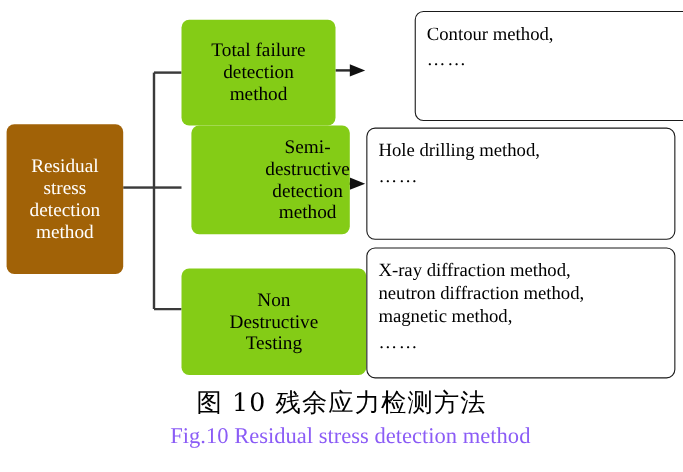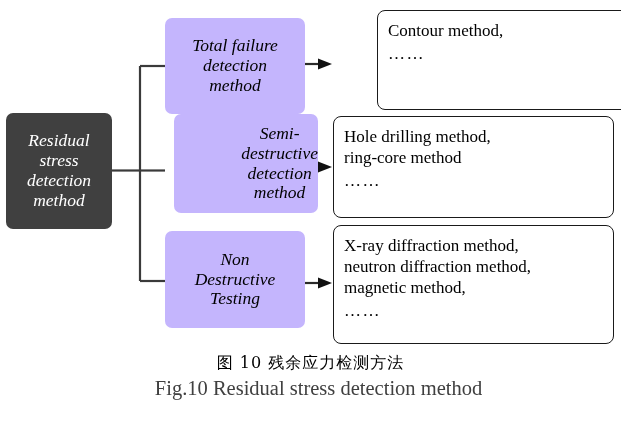--- a/index.html
+++ b/index.html
@@ -37,38 +37,36 @@
     align-items: center;
     justify-content: center;
     text-align: center;
     line-height: 1.14;
   }
 
   .node-root {
     left: 6px;
     top: 113px;
     width: 106px;
-    height: 116px;
-    background: #404040;
+    height: 136px;
+    background: #a16207;
     color: #ffffff;
     border-radius: 7px;
     font-size: 17.5px;
-    font-style: italic;
   }
 
   .node-mid {
-    background: #c4b5fd;
+    background: #84cc16;
     color: #000000;
     border-radius: 7px;
     font-size: 17.5px;
-    font-style: italic;
   }
   .node-mid-1 { left: 165px; top: 18px;  width: 140px; height: 96px; }
   .node-mid-2 { left: 174px; top: 114px; width: 144px; height: 99px; justify-content: flex-end; }
-  .node-mid-3 { left: 165px; top: 231px; width: 140px; height: 97px; }
+  .node-mid-3 { left: 165px; top: 244px; width: 168px; height: 97px; }
 
   .node-leaf {
     background: #ffffff;
     color: #000000;
     border: 1.6px solid #1a1a1a;
     border-radius: 8px;
     justify-content: flex-start;
     align-items: flex-start;
     text-align: left;
     font-size: 17px;
@@ -91,29 +89,29 @@
 
   #caption-block {
     position: absolute;
     left: 0;
     top: 352px;
     width: 621px;
     text-align: center;
   }
   .caption-cn {
     font-family: "DejaVu Serif", "Liberation Serif", serif;
-    font-size: 16px;
+    font-size: 23px;
     color: #000;
     letter-spacing: 1px;
     line-height: 1.35;
   }
   .caption-en {
     font-family: "Liberation Serif", "DejaVu Serif", serif;
     font-size: 20.5px;
-    color: #404040;
+    color: #8b5cf6;
     line-height: 1.3;
     margin-top: 1px;
     padding-left: 16px;
   }
 </style>
 </head>
 <body>
 
 <div id="diagram-canvas">
 
@@ -169,21 +167,20 @@
   <div class="node node-leaf node-leaf-1">
     <span class="leaf-lines">
       <span class="leaf-line">Contour method,</span>
       <span class="leaf-ellipsis">……</span>
     </span>
   </div>
 
   <div class="node node-leaf node-leaf-2">
     <span class="leaf-lines">
       <span class="leaf-line">Hole drilling method,</span>
-      <span class="leaf-line">ring-core method</span>
       <span class="leaf-ellipsis">……</span>
     </span>
   </div>
 
   <div class="node node-leaf node-leaf-3">
     <span class="leaf-lines">
       <span class="leaf-line">X-ray diffraction method,</span>
       <span class="leaf-line">neutron diffraction method,</span>
       <span class="leaf-line">magnetic method,</span>
       <span class="leaf-ellipsis">……</span>

